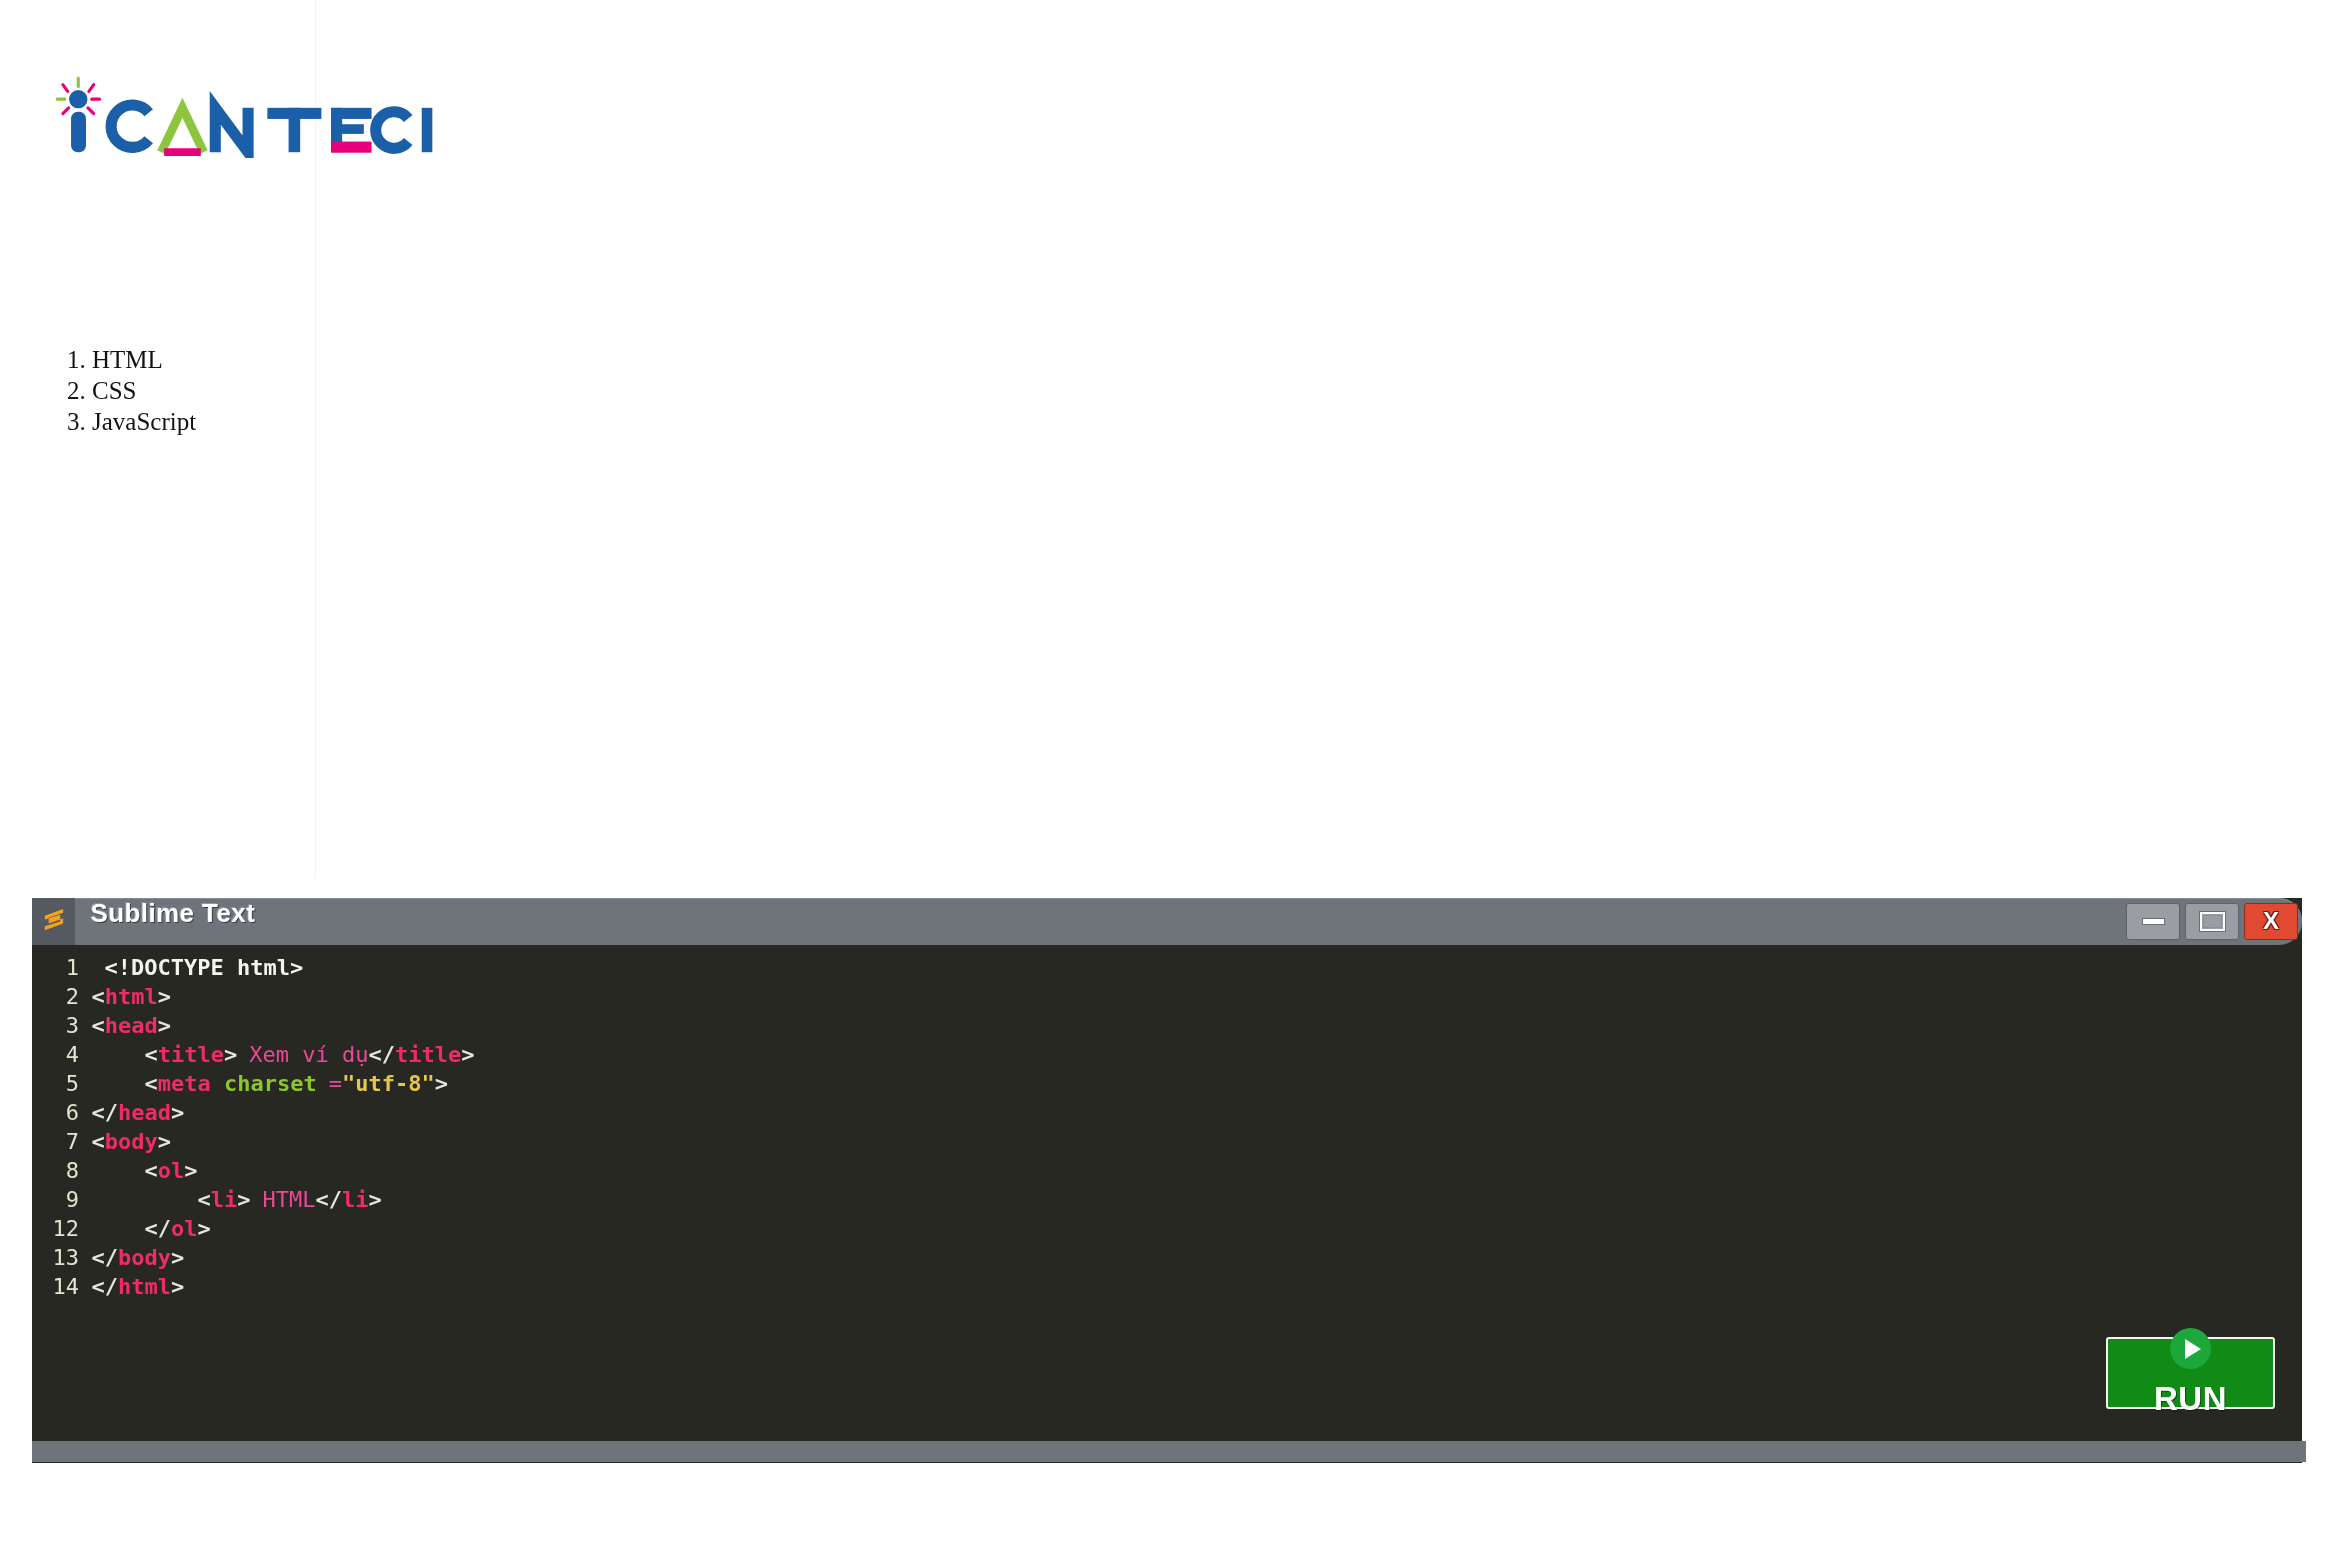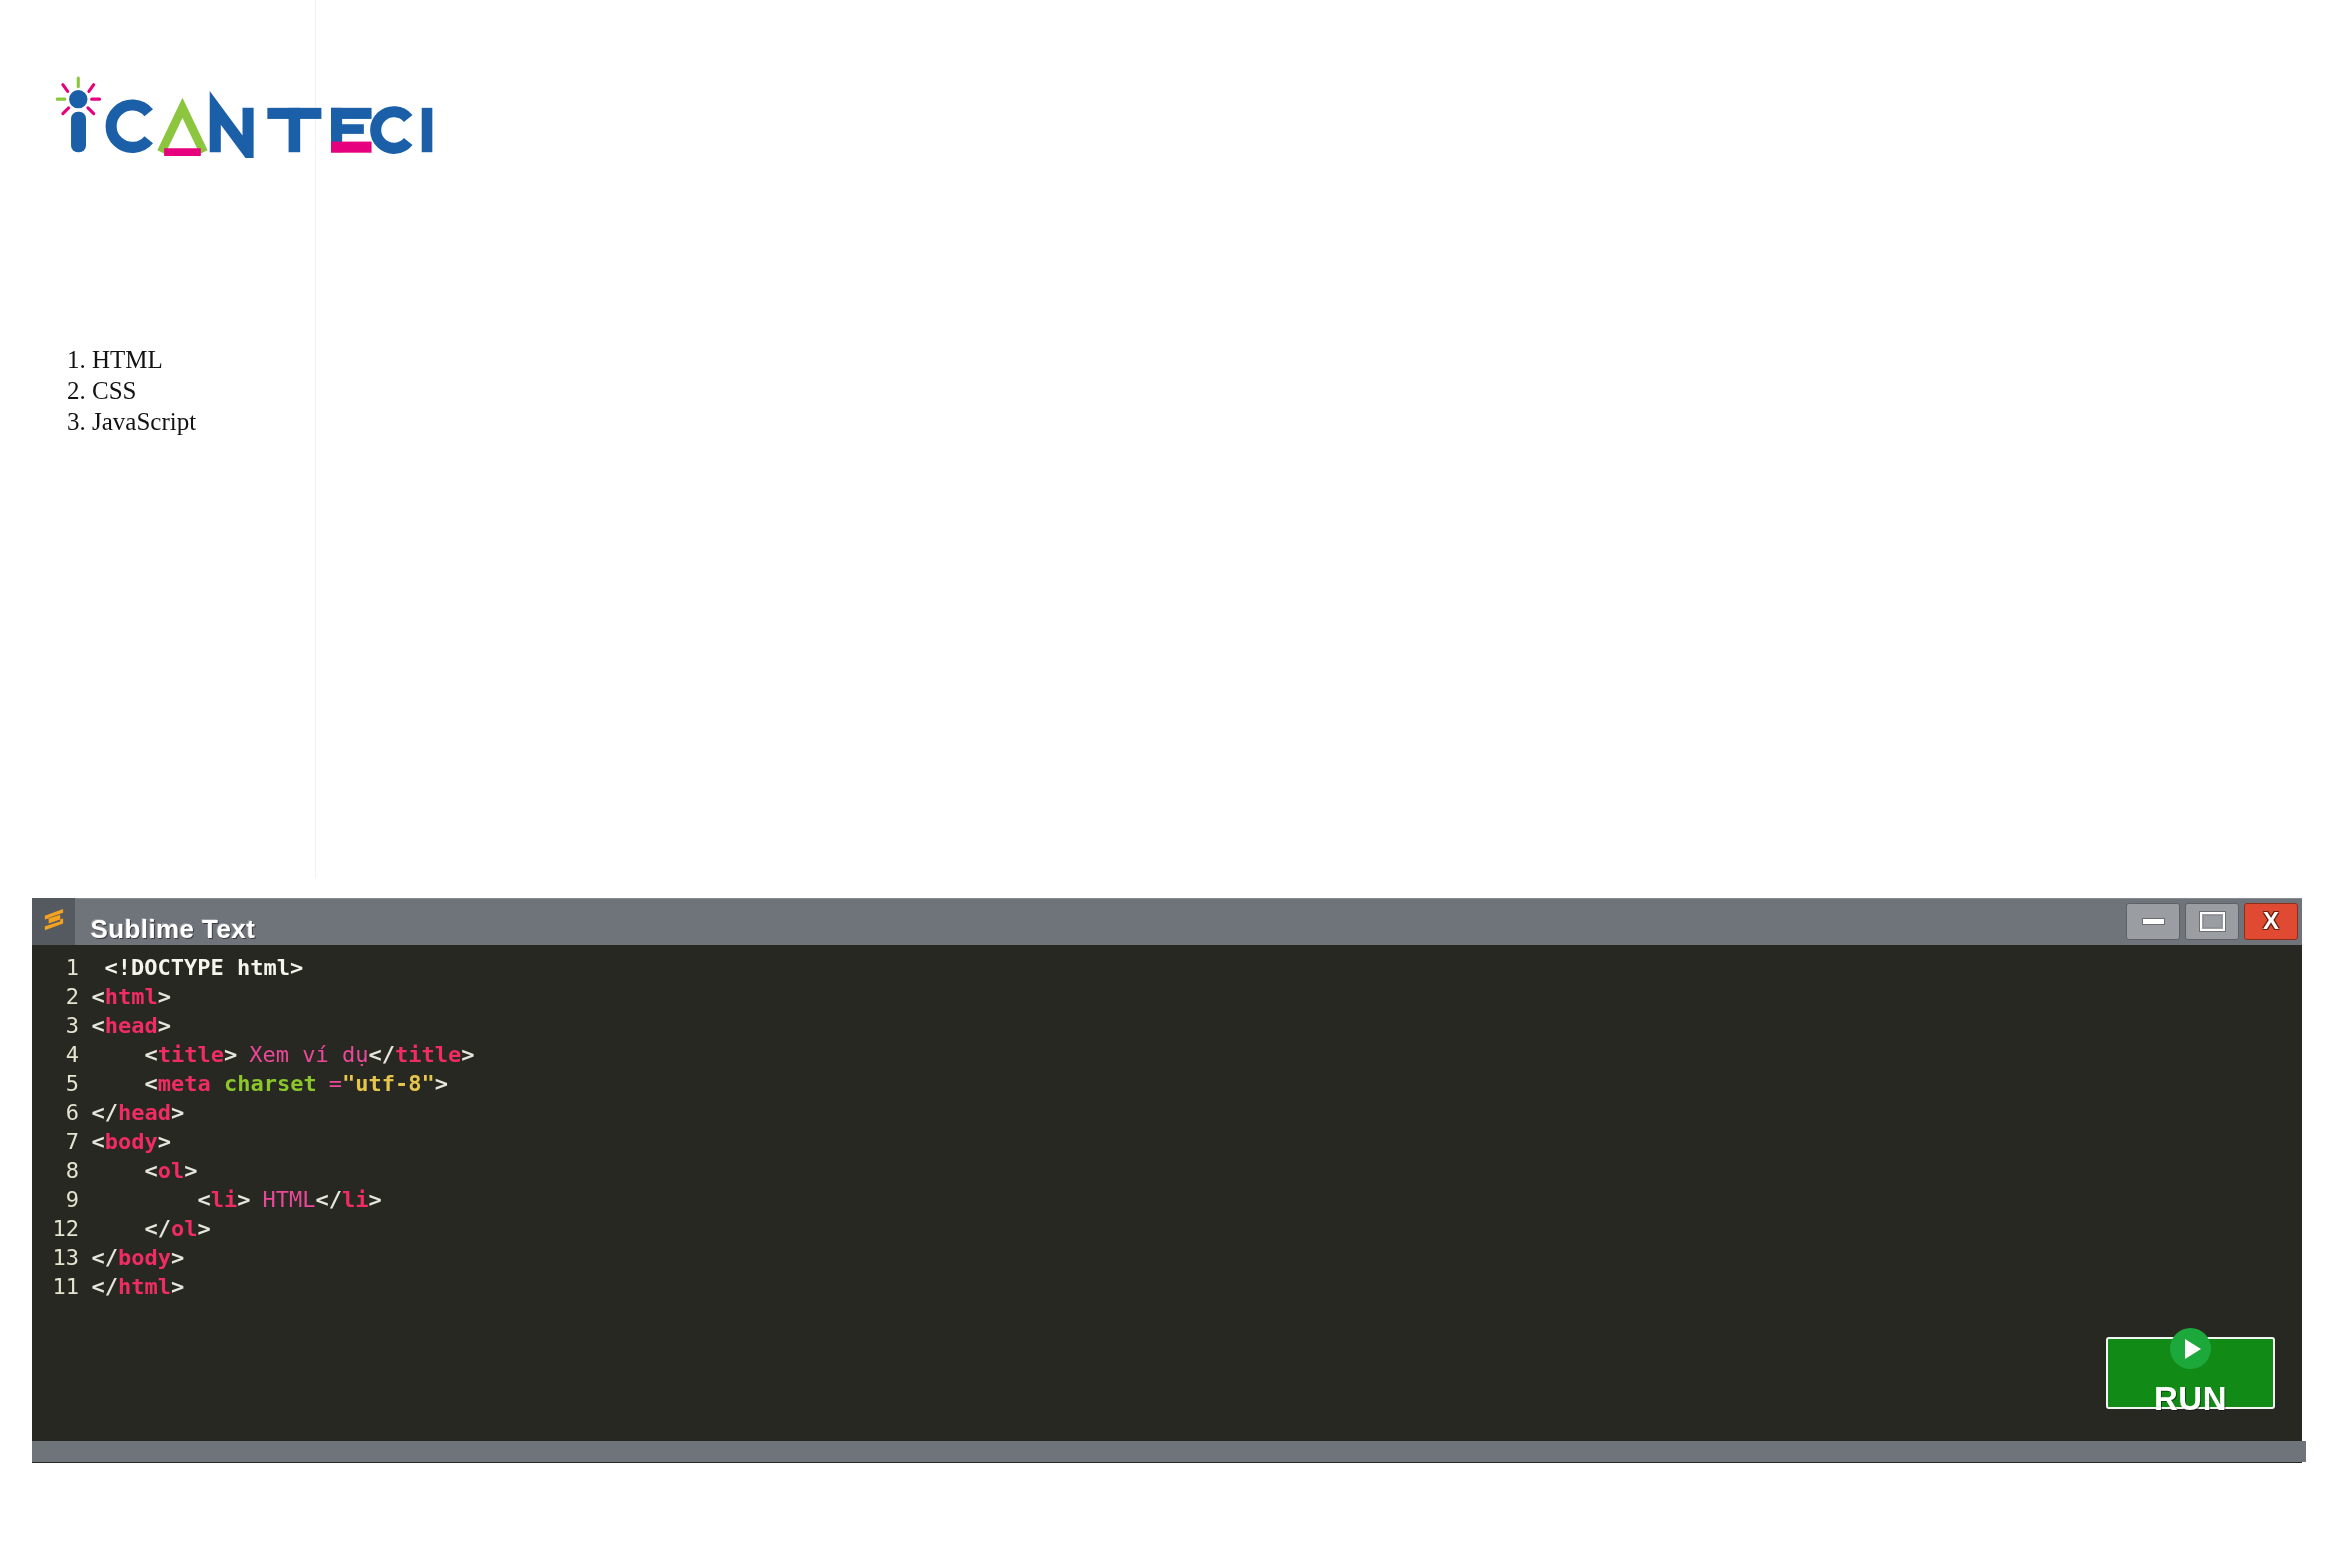--- a/index.html
+++ b/index.html
@@ -60,22 +60,23 @@
     height: 565px;
     background: #272822;
     box-sizing: border-box;
   }
 
   #title-bar {
     position: relative;
     height: 47px;
     background: #6f747b;
     display: flex;
-    align-items: flex-end;
+    align-items: flex-start;
     box-shadow: inset 0 1px 0 #878c92;
+    border-radius: 23px;
   }
   #app-icon-box {
     width: 43px;
     height: 47px;
     background: #555a60;
     display: flex;
     align-items: center;
     justify-content: center;
     flex: none;
   }
@@ -306,21 +307,21 @@
         <div class="code-line"><span class="ln">2</span><span class="code"><span class="brk">&lt;</span><span class="tag">html</span><span class="brk">&gt;</span></span></div>
         <div class="code-line"><span class="ln">3</span><span class="code"><span class="brk">&lt;</span><span class="tag">head</span><span class="brk">&gt;</span></span></div>
         <div class="code-line"><span class="ln">4</span><span class="code"><span class="code">    </span><span class="brk">&lt;</span><span class="tag">title</span><span class="brk">&gt;</span><span class="txt">Xem ví dụ</span><span class="brk">&lt;/</span><span class="tag">title</span><span class="brk">&gt;</span></span></div>
         <div class="code-line"><span class="ln">5</span><span class="code"><span class="code">    </span><span class="brk">&lt;</span><span class="tag">meta</span><span class="code"> </span><span class="attr">charset</span><span class="txt">=</span><span class="str">"utf-8"</span><span class="brk">&gt;</span></span></div>
         <div class="code-line"><span class="ln">6</span><span class="code"><span class="brk">&lt;/</span><span class="tag">head</span><span class="brk">&gt;</span></span></div>
         <div class="code-line"><span class="ln">7</span><span class="code"><span class="brk">&lt;</span><span class="tag">body</span><span class="brk">&gt;</span></span></div>
         <div class="code-line"><span class="ln">8</span><span class="code"><span class="code">    </span><span class="brk">&lt;</span><span class="tag">ol</span><span class="brk">&gt;</span></span></div>
         <div class="code-line"><span class="ln">9</span><span class="code"><span class="code">        </span><span class="brk">&lt;</span><span class="tag">li</span><span class="brk">&gt;</span><span class="txt">HTML</span><span class="brk">&lt;/</span><span class="tag">li</span><span class="brk">&gt;</span></span></div>
         <div class="code-line"><span class="ln">12</span><span class="code"><span class="code">    </span><span class="brk">&lt;/</span><span class="tag">ol</span><span class="brk">&gt;</span></span></div>
         <div class="code-line"><span class="ln">13</span><span class="code"><span class="brk">&lt;/</span><span class="tag">body</span><span class="brk">&gt;</span></span></div>
-        <div class="code-line"><span class="ln">11</span><span class="code"><span class="brk">&lt;/</span><span class="tag">html</span><span class="brk">&gt;</span></span></div>
+        <div class="code-line"><span class="ln">14</span><span class="code"><span class="brk">&lt;/</span><span class="tag">html</span><span class="brk">&gt;</span></span></div>
       </div>
 
     <div id="run-button">
       <span id="play-icon">
           <span class="tri"></span>
         </span>
       <span id="run-label">RUN</span>
     </div>
   </div>
 </div>

